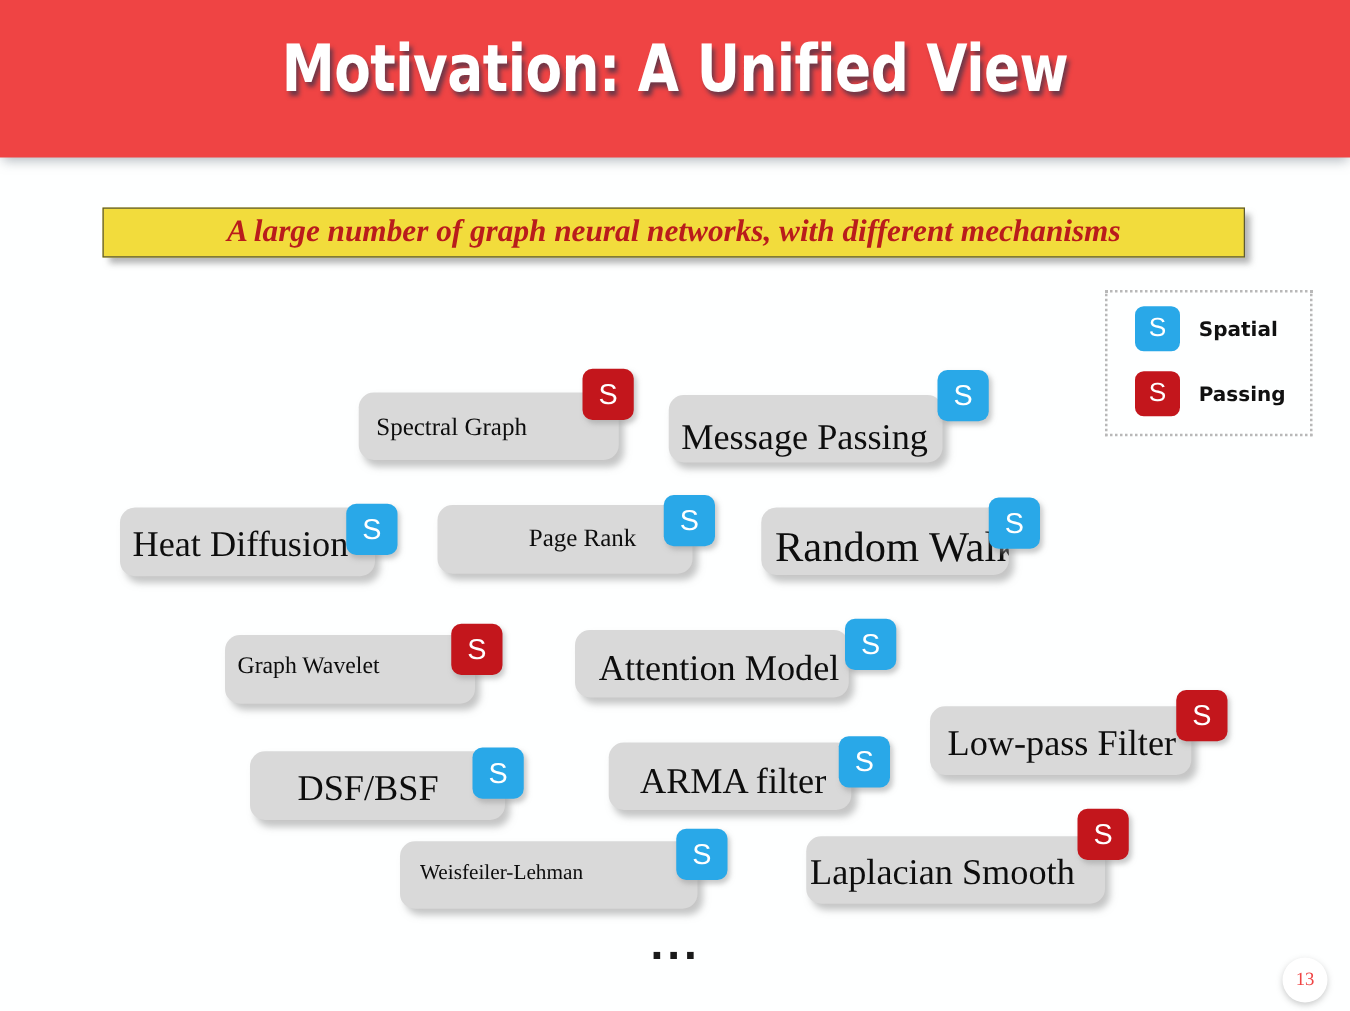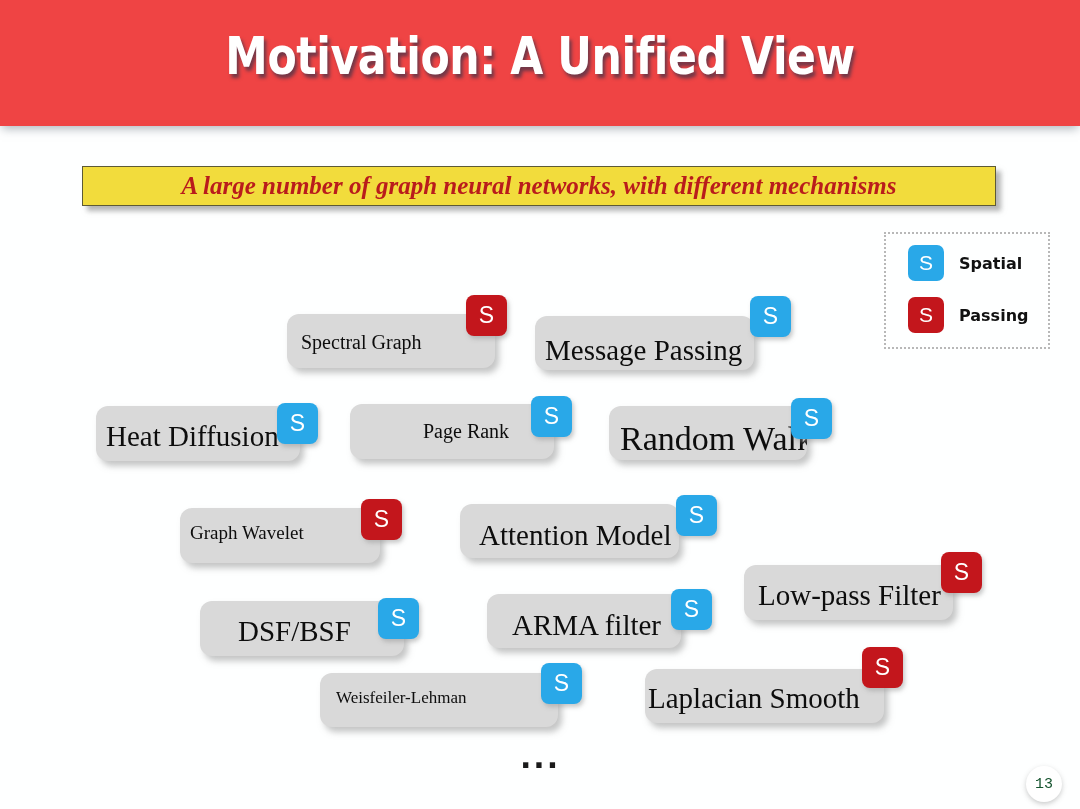--- a/index.html
+++ b/index.html
@@ -158,23 +158,23 @@
     left: 1026px;
     top: 766px;
     width: 36px;
     height: 36px;
     border-radius: 50%;
     background: #ffffff;
     box-shadow: 0 2px 5px rgba(140,140,140,0.45);
     display: flex;
     align-items: center;
     justify-content: center;
-    font-family: Liberation Mono, monospace;
+    font-family: Liberation Serif, serif;
     font-size: 15px;
-    color: #14532d;
+    color: #ef4444;
   }
 </style>
 </head>
 <body>
 
 <div id="header-banner">
   <div id="page-title">Motivation: A Unified View</div>
 </div>
 
 <div id="subtitle-banner">

